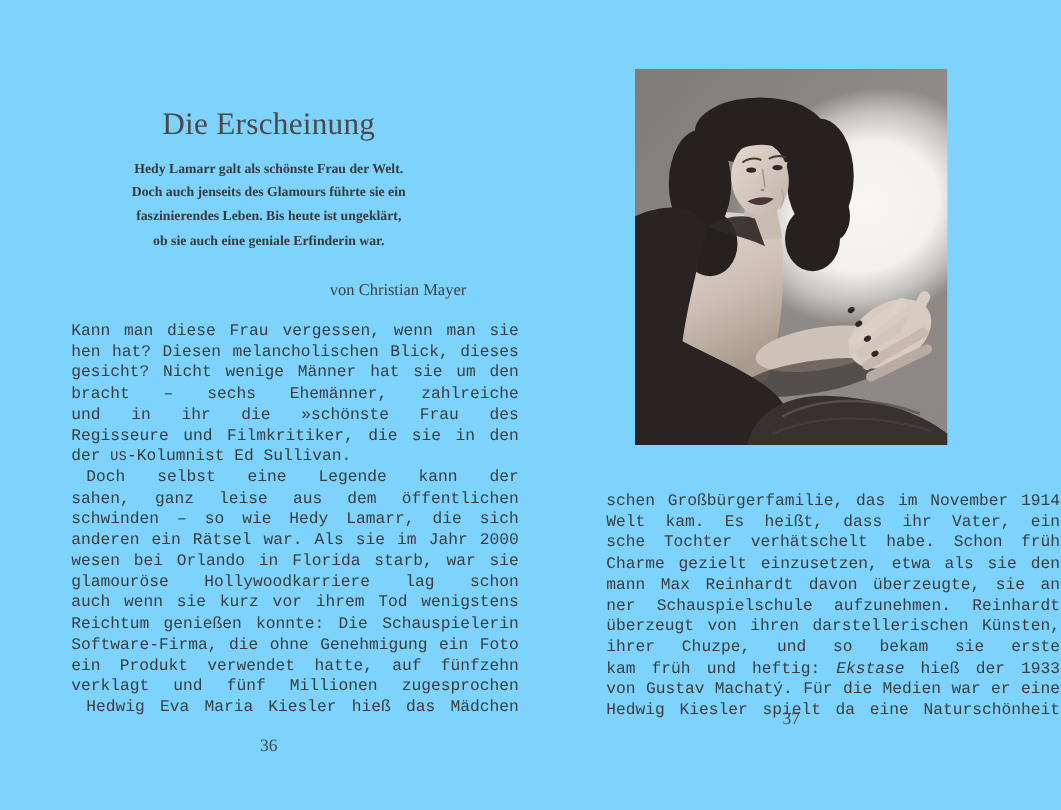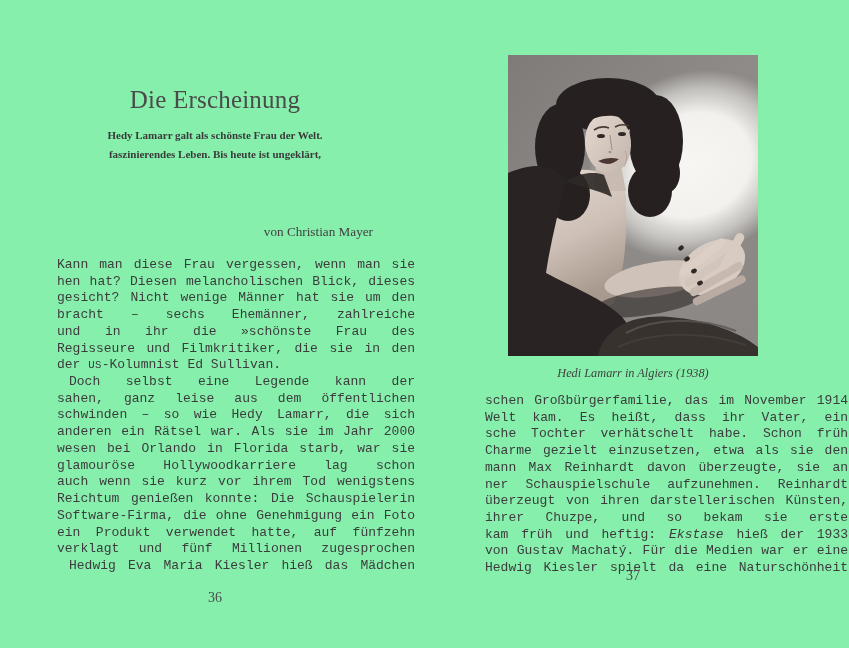--- a/index.html
+++ b/index.html
@@ -1,17 +1,17 @@
 <!DOCTYPE html>
 <html><head>
 <meta charset="utf-8">
 <style>
   html,body{margin:0;padding:0;background:#ffffff;}
   .spread{
-    position:relative;width:849px;height:648px;background:#86efac;overflow:hidden;
+    position:relative;width:849px;height:648px;background:#7dd3fc;overflow:hidden;
     font-family:"Liberation Serif","DejaVu Serif",serif;color:#3b3b3b;
   }
   
   .head-block{position:absolute;left:57px;top:0;width:316px;text-align:center;}
   .title{position:absolute;left:0;width:100%;top:86px;font-size:25px;line-height:1.1;
          font-weight:400;color:#4a4a4a;letter-spacing:.2px;}
   .intro{position:absolute;left:0;width:100%;top:126px;font-size:11px;font-weight:700;
          color:#3a3a3a;}
   .intro .bline{line-height:19.2px;text-align:center;}
   .byline{position:absolute;left:0;width:100%;top:224px;font-size:13.2px;color:#404040;text-align:right;}
@@ -37,21 +37,23 @@
 </style>
 </head>
 <body>
 
 <div class="spread">
 
   <div class="head-block">
     <div class="title">Die Erscheinung</div>
     <div class="intro">
         <div class="bline"><span>Hedy Lamarr galt als schönste Frau der Welt.</span></div>
+        <div class="bline"><span>Doch auch jenseits des Glamours führte sie ein</span></div>
         <div class="bline"><span>faszinierendes Leben. Bis heute ist ungeklärt,</span></div>
+        <div class="bline"><span>ob sie auch eine geniale Erfinderin war.</span></div>
       </div>
     <div class="byline">von Christian Mayer</div>
   </div>
 
   <div class="bodycol left-body">
       <div class="bline"><span>Kann man diese Frau vergessen, wenn man sie einmal gese-</span></div>
       <div class="bline"><span>hen hat? Diesen melancholischen Blick, dieses Sehnsuchts-</span></div>
       <div class="bline"><span>gesicht? Nicht wenige Männer hat sie um den Verstand ge-</span></div>
       <div class="bline"><span>bracht – sechs Ehemänner, zahlreiche Geliebte, jede Menge</span></div>
       <div class="bline"><span>und in ihr die »schönste Frau des Jahrhunderts« sahen, wie</span></div>
@@ -178,21 +180,20 @@
                C64,232 96,244 114,262 C124,274 129,288 131,301
                L0,301 Z" fill="#292423"></path>
       <path d="M58,126 C72,118 86,116 96,120 L104,142 C88,134 70,132 58,126 Z" fill="#2e2927" opacity="0.9"></path>
 
       <path d="M90,301 C96,272 126,259 161,262 C202,265 232,278 250,292 L250,301 Z" fill="#38322f"></path>
       <path d="M118,278 C148,262 192,262 228,276" stroke="#5d5653" stroke-width="2" fill="none" opacity="0.8"></path>
       <path d="M110,292 C145,276 195,276 238,290" stroke="#4a4441" stroke-width="2" fill="none" opacity="0.6"></path>
     </svg>
   </div>
 
-  <div class="caption">Hedi Lamarr in Algiers (1938)</div>
 
   <div class="bodycol right-body">
       <div class="bline"><span>schen Großbürgerfamilie, das im November 1914 in Wien zur</span></div>
       <div class="bline"><span>Welt kam. Es heißt, dass ihr Vater, ein Bankdirektor, die hüb-</span></div>
       <div class="bline"><span>sche Tochter verhätschelt habe. Schon früh wusste sie ihren</span></div>
       <div class="bline"><span>Charme gezielt einzusetzen, etwa als sie den großen Theater-</span></div>
       <div class="bline"><span>mann Max Reinhardt davon überzeugte, sie an seiner Berli-</span></div>
       <div class="bline"><span>ner Schauspielschule aufzunehmen. Reinhardt war nicht ganz</span></div>
       <div class="bline"><span>überzeugt von ihren darstellerischen Künsten, aber sehr von</span></div>
       <div class="bline"><span>ihrer Chuzpe, und so bekam sie erste Filmkritiker. Der Ruhm</span></div>

